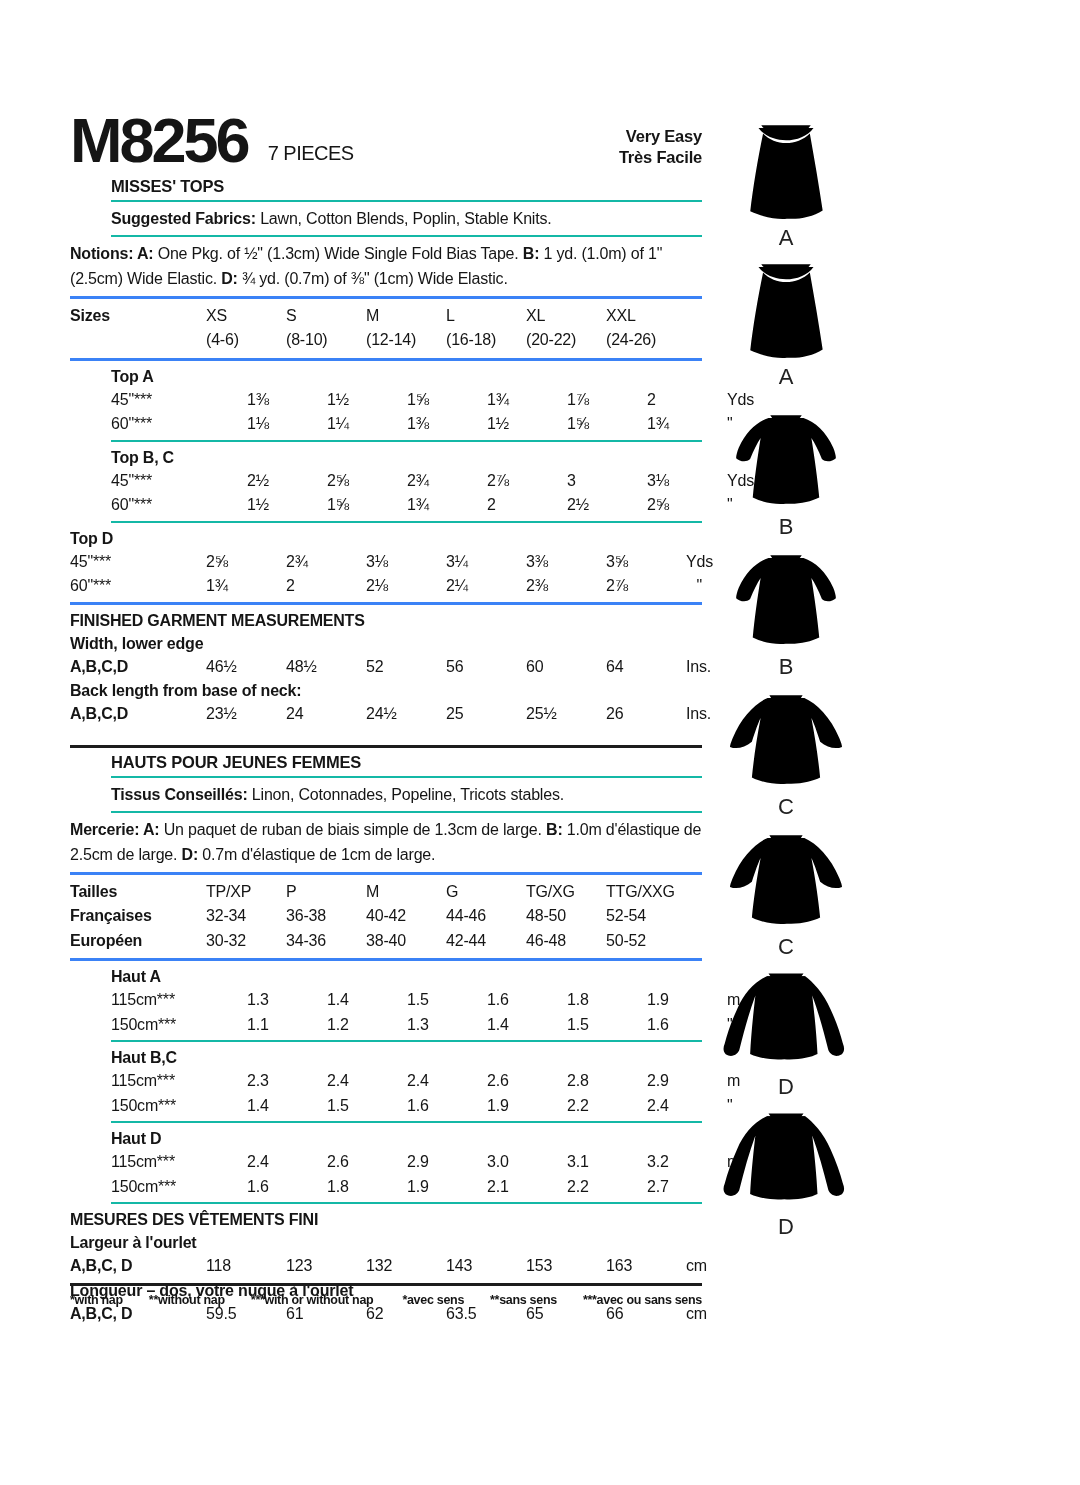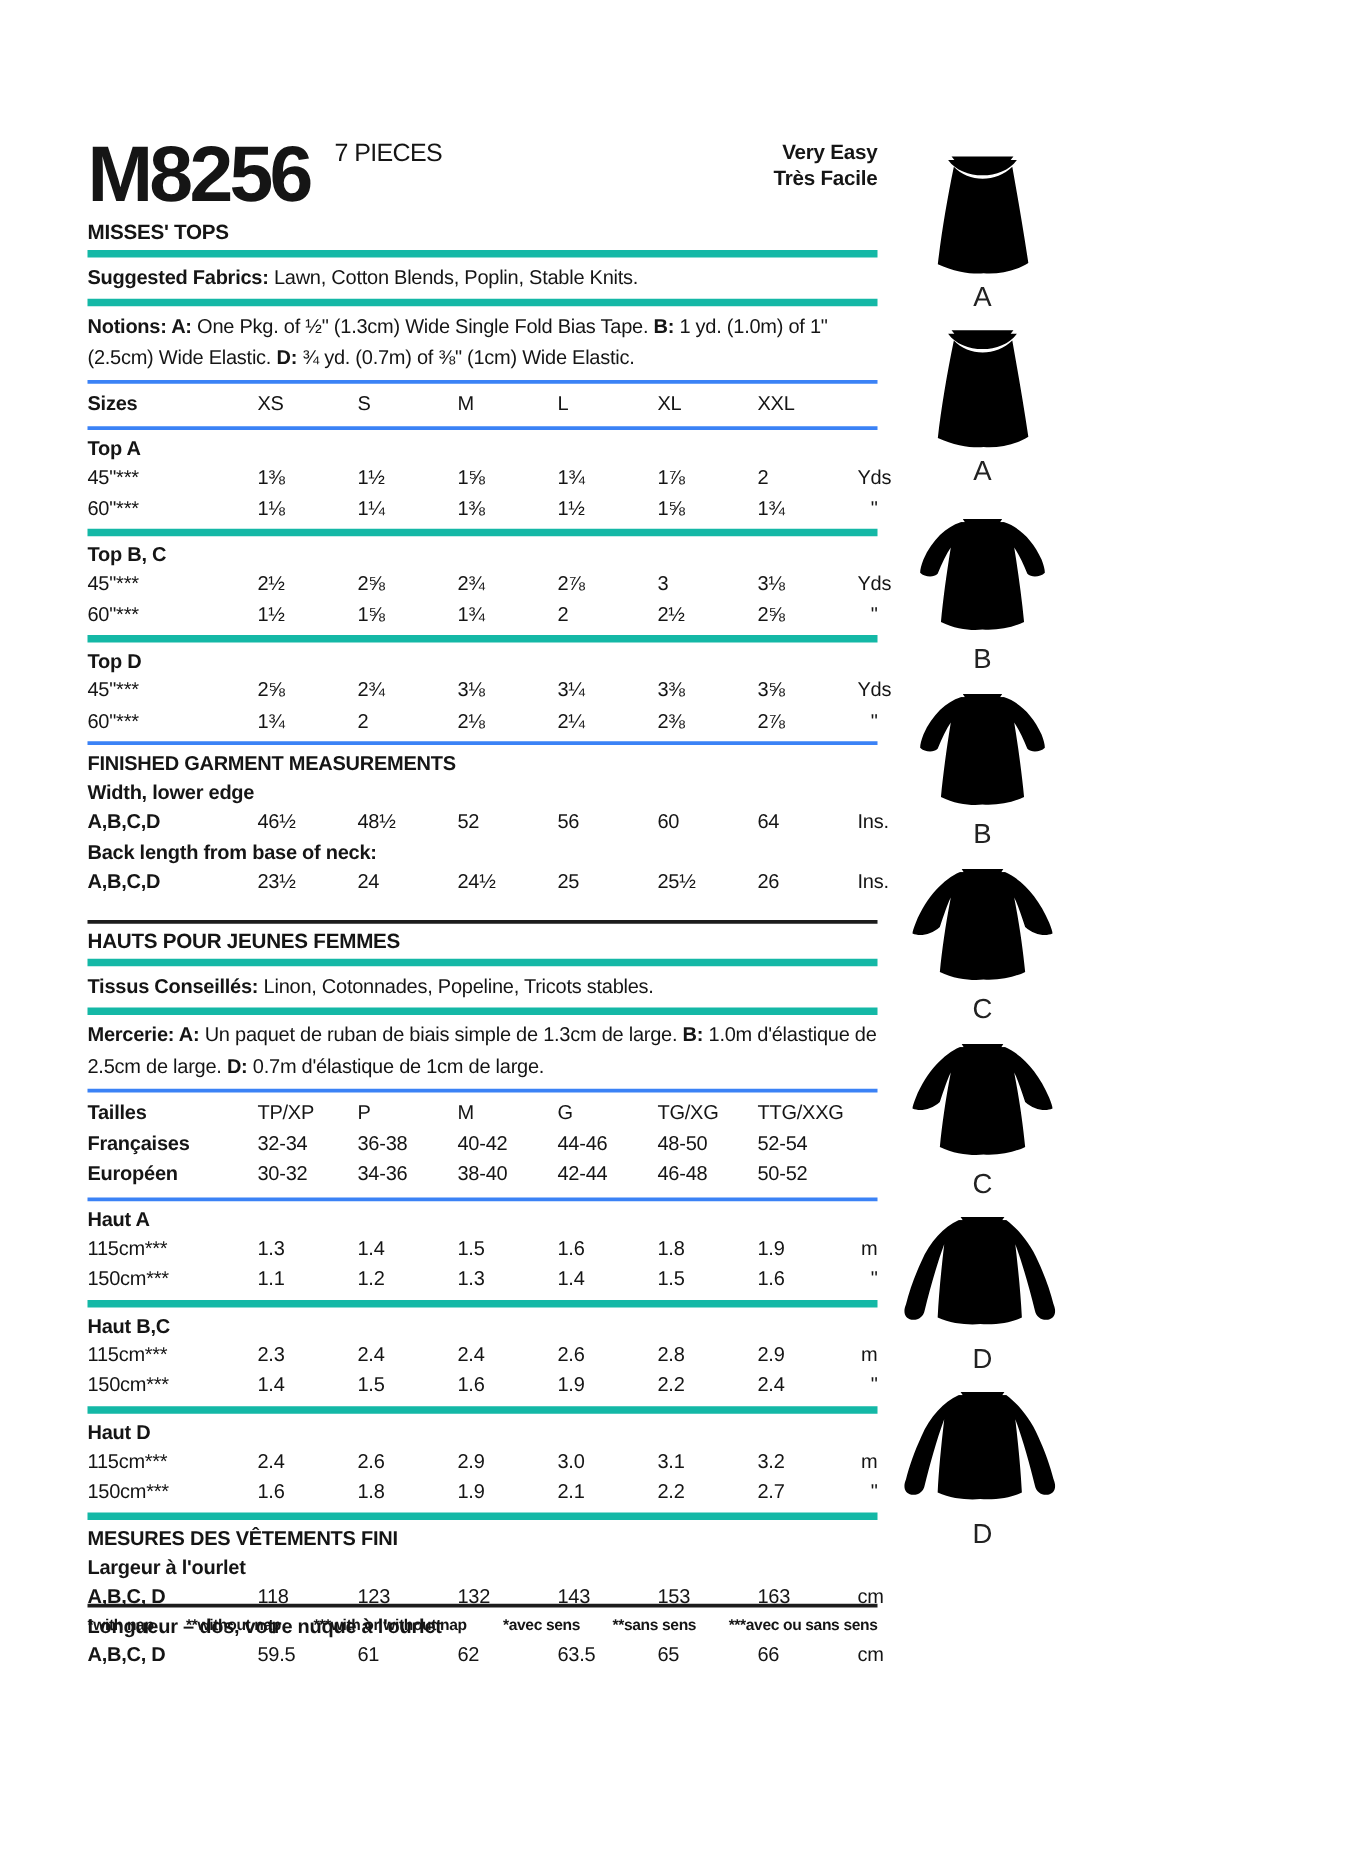--- a/index.html
+++ b/index.html
@@ -9,26 +9,26 @@
     font-family:"Liberation Sans", sans-serif;
     color:#151515;
     position:relative;
     letter-spacing:-0.2px;
   }
   .page { position:relative; width:1080px; height:1485px; background:#fff; overflow:hidden; }
 
   
   .left-col { position:absolute; left:70px; top:112px; width:632px; }
 
-  .head-row { display:flex; margin-bottom:4px; }
+  .head-row { display:flex; align-items:flex-end; margin-bottom:4px; }
   .pattern-number { font-size:63px; font-weight:700; letter-spacing:-3px; line-height:0.92; }
   .pieces { font-size:20px; font-weight:400; letter-spacing:-0.5px; margin-left:20px; padding-bottom:5px; white-space:nowrap; }
   .difficulty { margin-left:auto; text-align:right; font-weight:700; font-size:16.5px; line-height:21px; padding-bottom:2px; }
 
-  .rule2 { border-bottom:6px solid #14b8a6; }
+  .rule2 { border-bottom:2px solid #14b8a6;margin-left:41px; }
   .rule3 { border-bottom:3px solid #3b82f6; }
 
   .sec-title { font-weight:700; font-size:16.5px; }
   .txt { font-size:16px; line-height:25px; }
   .b { font-weight:700; }
   .misses-row { padding:3px 0 4px 0; }
   .fabrics-row { padding:4px 0 4px 0; }
   .notions-row { padding:4px 0 5px 0; }
 
   .trow { display:grid; grid-template-columns:136px repeat(6,80px) 1fr; align-items:baseline;
@@ -127,20 +127,30 @@
       <div class="trow">
         <span class="lbl hdr-bold">Sizes</span>
         <span>XS</span>
         <span>S</span>
         <span>M</span>
         <span>L</span>
         <span>XL</span>
         <span>XXL</span>
         <span class="unit"></span>
       </div>
+      <div class="trow">
+        <span class="lbl"></span>
+        <span>(4-6)</span>
+        <span>(8-10)</span>
+        <span>(12-14)</span>
+        <span>(16-18)</span>
+        <span>(20-22)</span>
+        <span>(24-26)</span>
+        <span class="unit"></span>
+      </div>
     </div>
 
     <div class="tsection rule2">
       <div class="name">Top A</div>
       <div class="trow">
         <span class="lbl">45"***</span>
         <span>1⅜</span>
         <span>1½</span>
         <span>1⅝</span>
         <span>1¾</span>

